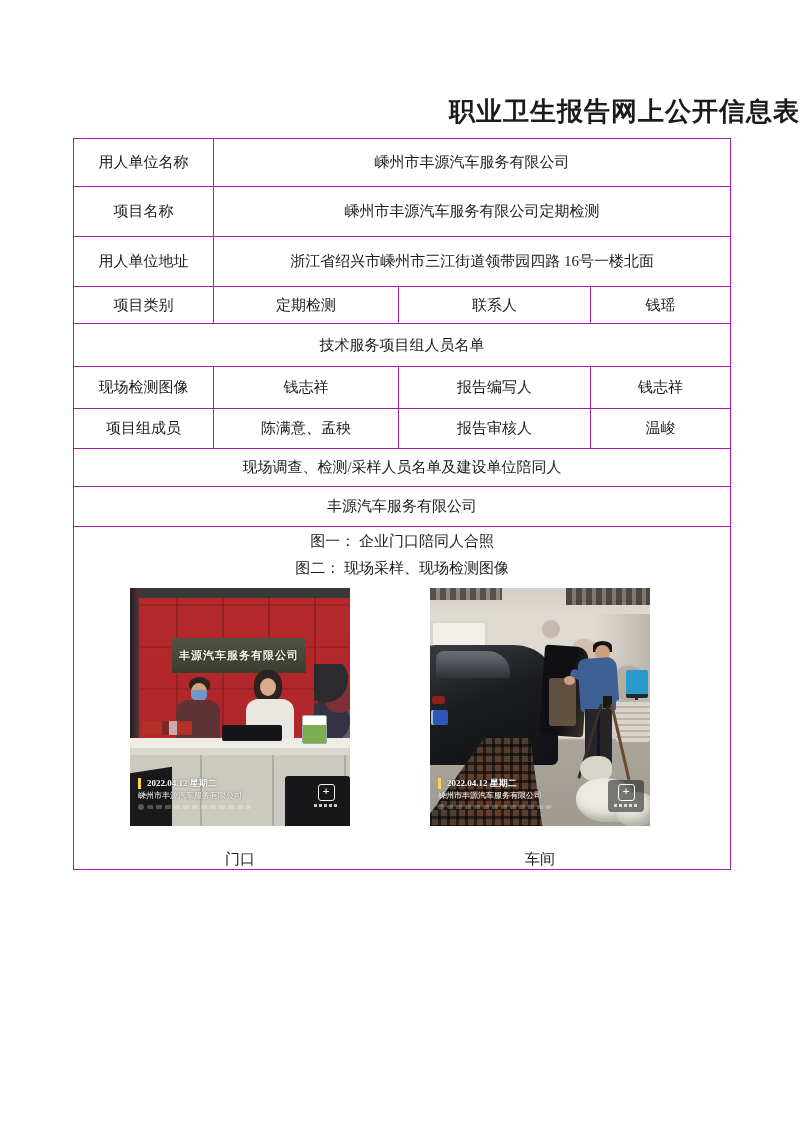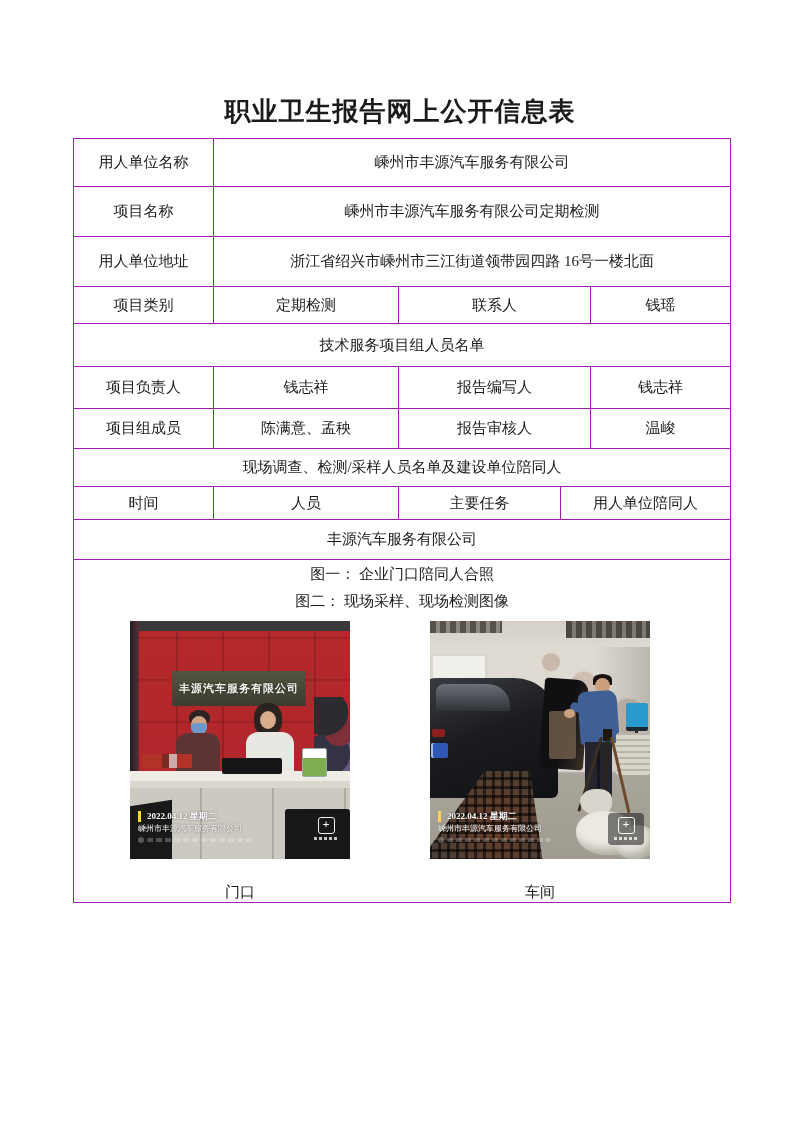--- a/index.html
+++ b/index.html
@@ -1,18 +1,18 @@
 <!DOCTYPE html>
 <html><head>
 <meta charset="utf-8">
 <style>
   html,body{margin:0;padding:0;background:#ffffff;}
   .page{position:relative;width:800px;height:1132px;background:#ffffff;overflow:hidden;
         font-family:"Liberation Serif","DejaVu Serif",serif;color:#1b1b1b;}
-  .doc-title{position:absolute;top:94px;left:0;width:100%;text-align:center;
+  .doc-title{position:absolute;top:94px;left:0;width:100%;text-align:right;
         font-size:26px;font-weight:bold;letter-spacing:1px;}
   table.info{position:absolute;left:73px;top:138px;width:657px;border-collapse:collapse;
         table-layout:fixed;}
   table.info td{border:1px solid #a21caf;font-size:15px;text-align:center;
         vertical-align:middle;padding:0 4px;overflow:hidden;}
   tr.r1{height:48px}tr.r2{height:50px}tr.r3{height:50px}tr.r4{height:37px}
   tr.r5{height:43px}tr.r6{height:42px}tr.r7{height:40px}tr.r8{height:38px}
   tr.r9{height:33px}tr.r10{height:40px}tr.r11{height:40px}tr.r12{height:40px}
   tr.r13{height:343px}
   td.media-cell{text-align:left;vertical-align:top;padding:6px 0 0 12px;}
@@ -163,39 +163,33 @@
     <tr class="r4">
       <td>项目类别</td>
       <td>定期检测</td>
       <td colspan="2">联系人</td>
       <td>钱瑶</td>
     </tr>
     <tr class="r5">
       <td colspan="5">技术服务项目组人员名单</td>
     </tr>
     <tr class="r6">
-      <td>项目负责人</td>
+      <td>现场检测图像</td>
       <td>钱志祥</td>
       <td colspan="2">报告编写人</td>
       <td>钱志祥</td>
     </tr>
     <tr class="r7">
       <td>项目组成员</td>
       <td>陈满意、孟秧</td>
       <td colspan="2">报告审核人</td>
       <td>温峻</td>
     </tr>
     <tr class="r8">
       <td colspan="5">现场调查、检测/采样人员名单及建设单位陪同人</td>
-    </tr>
-    <tr class="r9">
-      <td>时间</td>
-      <td>人员</td>
-      <td>主要任务</td>
-      <td colspan="2">用人单位陪同人</td>
     </tr>
     <tr class="r12">
       <td colspan="5">丰源汽车服务有限公司</td>
     </tr>
     <tr class="r13">
       <td colspan="5" class="media-cell">
         <div class="fig-note">图一： 企业门口陪同人合照</div>
         <div class="fig-note">图二： 现场采样、现场检测图像</div>
 
         <div class="photos">

